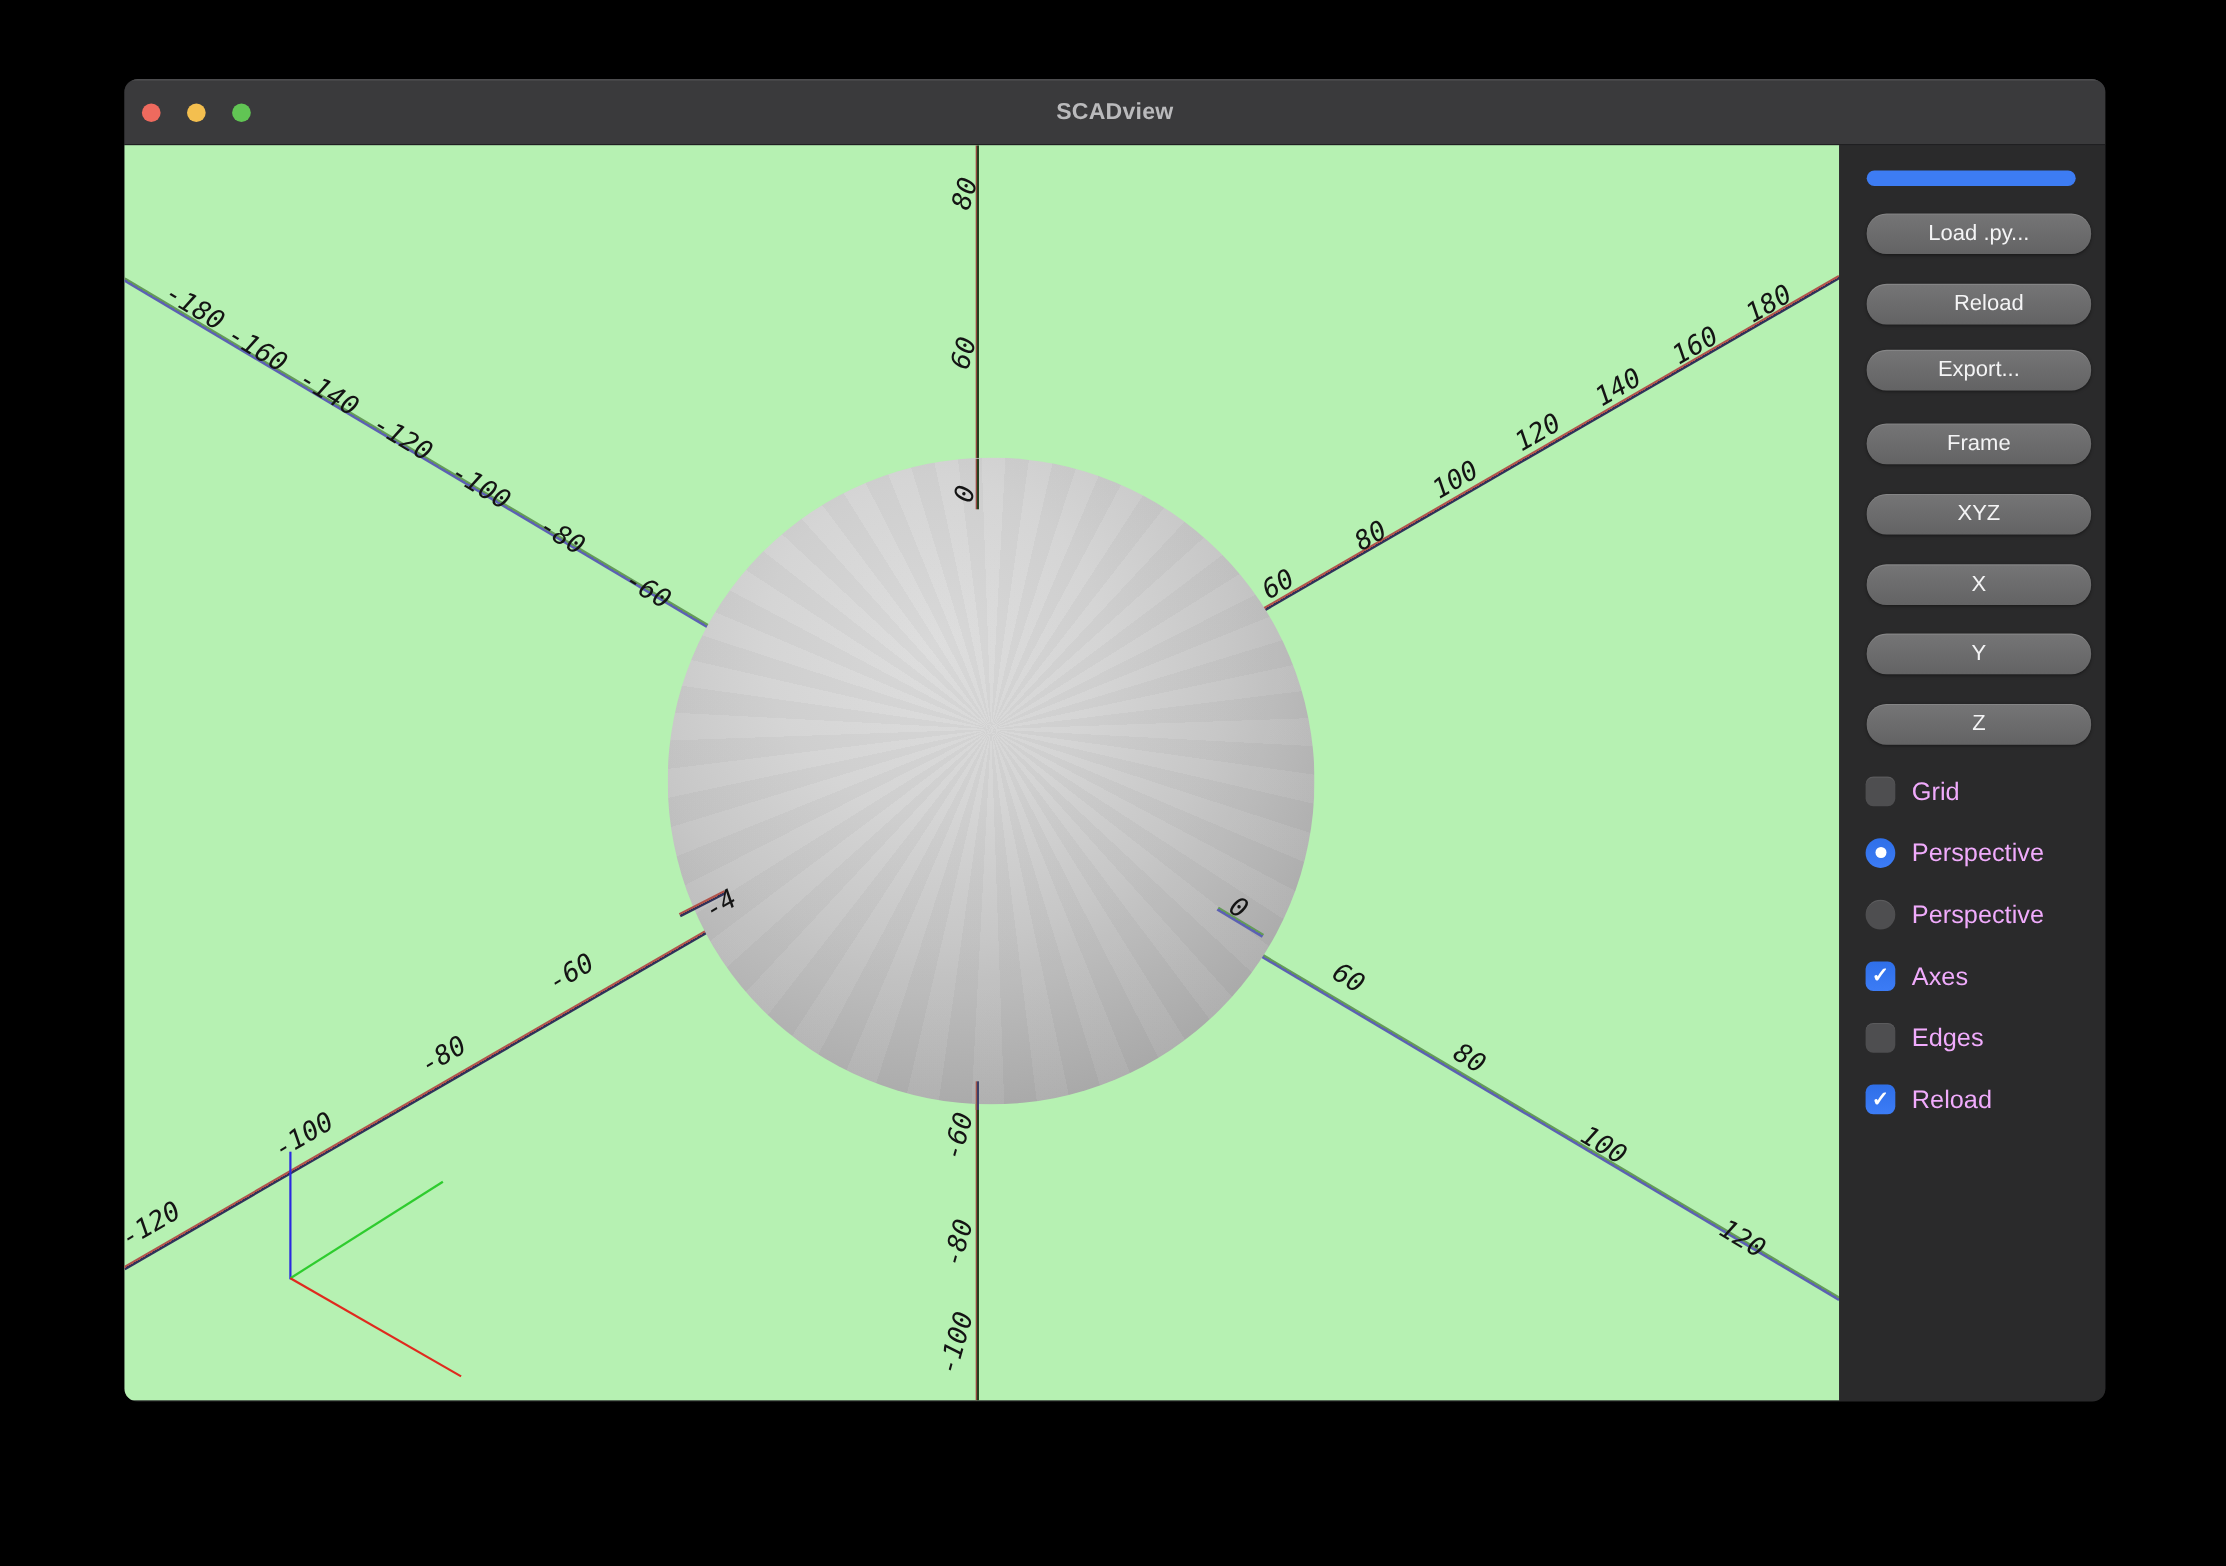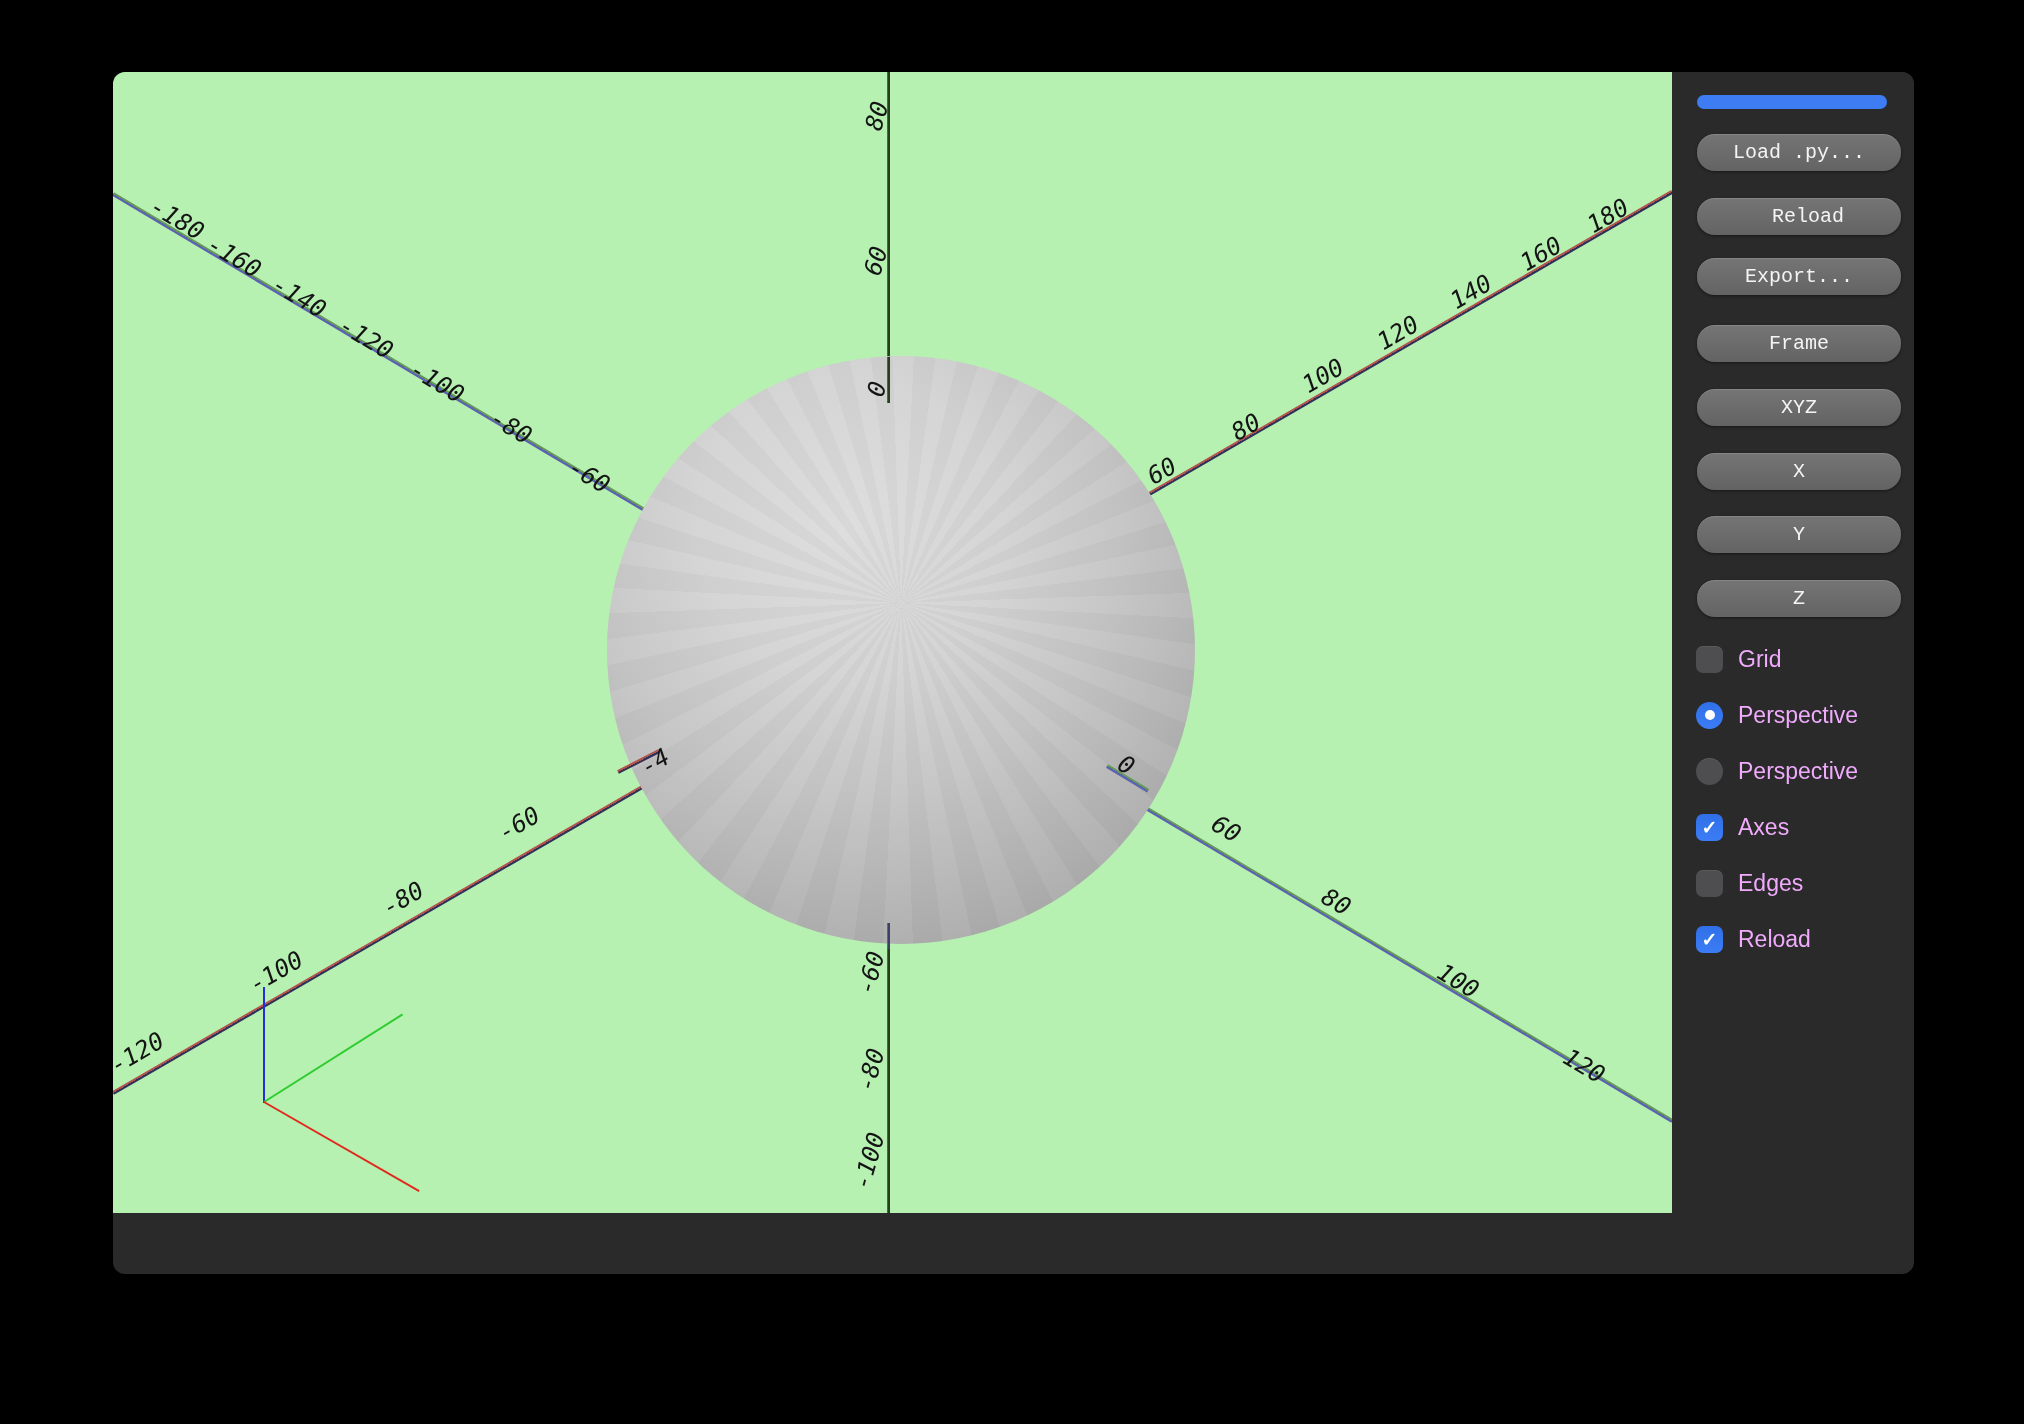--- a/index.html
+++ b/index.html
@@ -51,39 +51,47 @@
   
   .gl{position:absolute;transform-origin:0 50%;}
   .gnomon-z{left:150px;top:915px;width:2px;height:116px;background:#2a2ae0;}
   .gnomon-y{left:151px;top:1029px;width:164px;height:2px;background:#2ecc2e;transform:rotate(-32.3deg);}
   .gnomon-x{left:151px;top:1029px;width:179px;height:2px;background:#e02a1e;transform:rotate(29.9deg);}
   
   .sidebar{position:relative;width:242px;height:100%;background:#2a2a2b;}
   .progress{position:absolute;left:25px;top:23px;width:190px;height:14px;border-radius:7px;}
   .btn{position:absolute;left:25px;width:204px;height:37px;border:none;border-radius:18px;
        background:linear-gradient(180deg,#757576 0%,#636364 100%);
-       color:#f4f4f5;font-family:Liberation Mono, monospace;font-size:20px;
+       color:#f4f4f5;font-family:Liberation Sans, sans-serif;font-size:20px;
        box-shadow:0 1px 3px rgba(0,0,0,.45), inset 0 1px 0 rgba(255,255,255,.12);
        display:flex;align-items:center;justify-content:center;cursor:default;}
   .toggle-row{position:absolute;left:24px;display:flex;align-items:center;gap:15px;height:28px;}
   .tg-box{width:27px;height:27px;box-sizing:border-box;display:flex;align-items:center;justify-content:center;
           font-size:19px;font-weight:bold;color:#fff;}
   .tg-box.checkbox{border-radius:7px;}
   .tg-box.radio{border-radius:50%;}
   .tg-off{background:#4e4e50;box-shadow:inset 0 1px 0 rgba(255,255,255,.08);}
   .tg-on{background:linear-gradient(180deg,#2f6fe8 0%,#3c7cf6 100%);}
   .tg-dot{width:10px;height:10px;border-radius:50%;background:#fff;}
   .tg-label{color:#f0abfc;font-size:23px;}
 </style>
 </head>
 <body>
 
 <div class="stage">
   <div class="window">
 
+    <div class="titlebar">
+      <div class="traffic">
+          <div class="tl" style="background: rgb(238, 106, 94);"></div>
+          <div class="tl" style="background: rgb(244, 191, 79);"></div>
+          <div class="tl" style="background: rgb(97, 197, 84);"></div>
+        </div>
+      <div class="title">SCADview</div>
+    </div>
 
     <div class="content">
 
       <div class="viewport" style="background: rgb(182, 241, 178);">
         <div class="axis axis-x"></div>
         <div class="axis axis-y"></div>
         <div class="axis-z"></div>
         <div class="sphere"></div>
         <div class="stub stub-z-top"></div>
         <div class="stub stub-z-bottom"></div>

